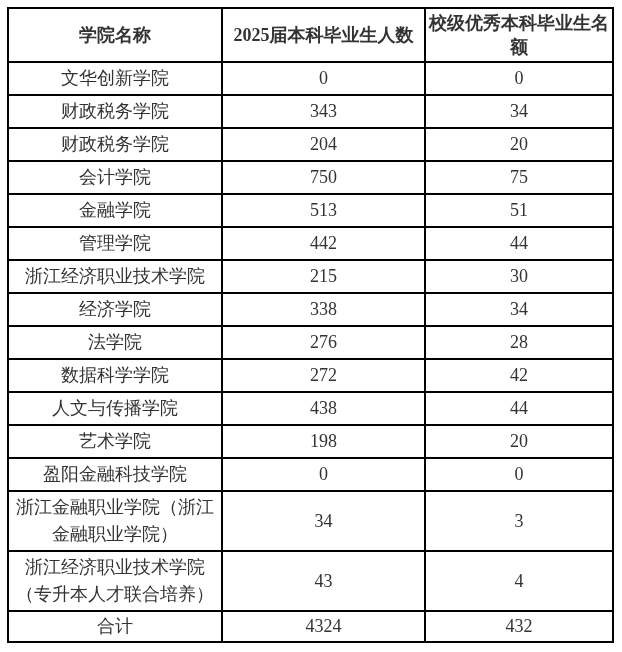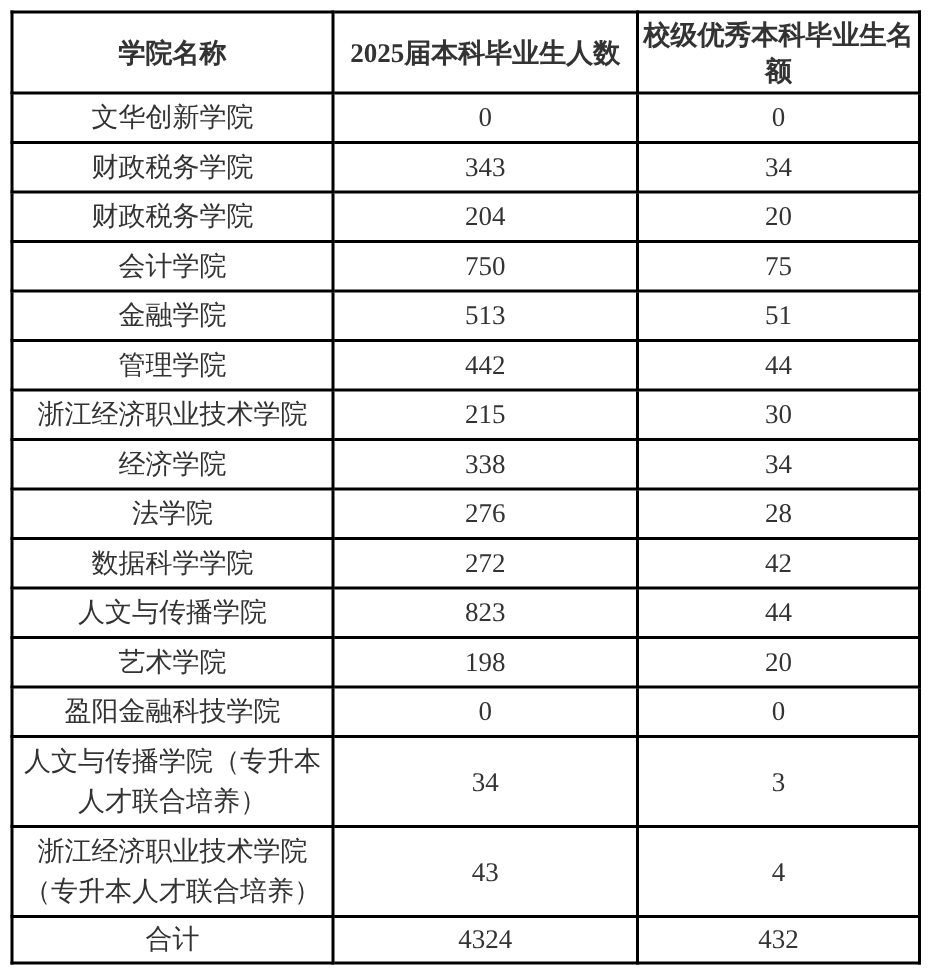--- a/index.html
+++ b/index.html
@@ -114,35 +114,35 @@
         <td>276</td>
         <td>28</td>
       </tr>
       <tr>
         <td>数据科学学院</td>
         <td>272</td>
         <td>42</td>
       </tr>
       <tr>
         <td>人文与传播学院</td>
-        <td>823</td>
+        <td>438</td>
         <td>44</td>
       </tr>
       <tr>
         <td>艺术学院</td>
         <td>198</td>
         <td>20</td>
       </tr>
       <tr>
         <td>盈阳金融科技学院</td>
         <td>0</td>
         <td>0</td>
       </tr>
       <tr>
-        <td>人文与传播学院（专升本人才联合培养）</td>
+        <td>浙江金融职业学院（浙江金融职业学院）</td>
         <td>34</td>
         <td>3</td>
       </tr>
       <tr>
         <td>浙江经济职业技术学院（专升本人才联合培养）</td>
         <td>43</td>
         <td>4</td>
       </tr>
     </tbody>
   <tfoot>

